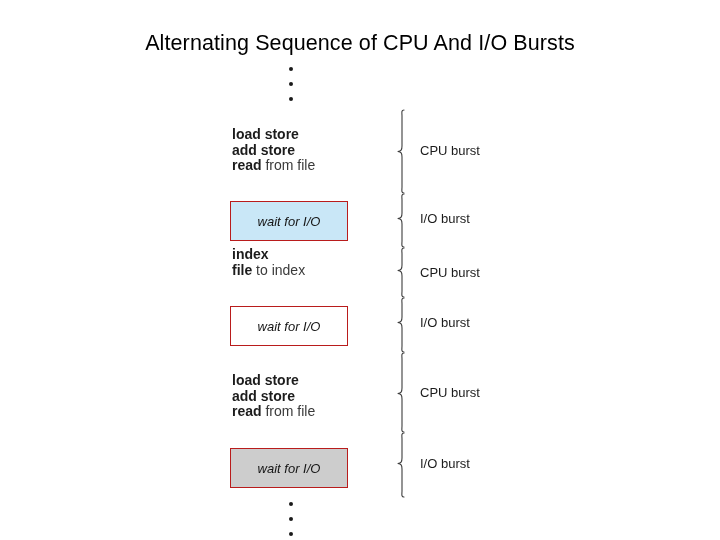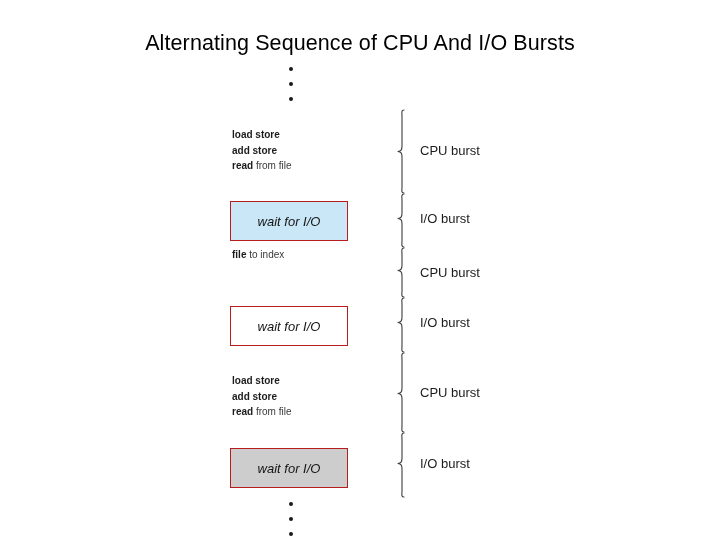--- a/index.html
+++ b/index.html
@@ -52,21 +52,21 @@
   .dots .dot:last-child { margin-bottom: 0; }
 
   #dots-top    { left: 284px; top: 52px; }
   #dots-bottom { left: 284px; top: 487px; }
 
   
   .cpu-block {
     position: absolute;
     left: 232px;
     width: 180px;
-    font-size: 10px;
+    font-size: 14px;
     line-height: 15.5px;
     color: #1c1c1c;
   }
   .cpu-block .ln {
     white-space: nowrap;
     font-weight: bold;
   }
   .cpu-block .ln .light {
     font-weight: normal;
     color: #3a3a3a;
@@ -145,20 +145,23 @@
       <span>read</span><span class="light"> from file</span>
     </div>
   </div>
 
   <div id="io-box-1" class="io-box">
     <span>wait for I/O</span>
   </div>
 
   <div id="cpu-block-2" class="cpu-block">
     <div class="ln">
+      <span>index</span><span class="light"></span>
+    </div>
+    <div class="ln">
       <span>file</span><span class="light"> to index</span>
     </div>
   </div>
 
   <div id="io-box-2" class="io-box">
     <span>wait for I/O</span>
   </div>
 
   <div id="cpu-block-3" class="cpu-block">
     <div class="ln">

